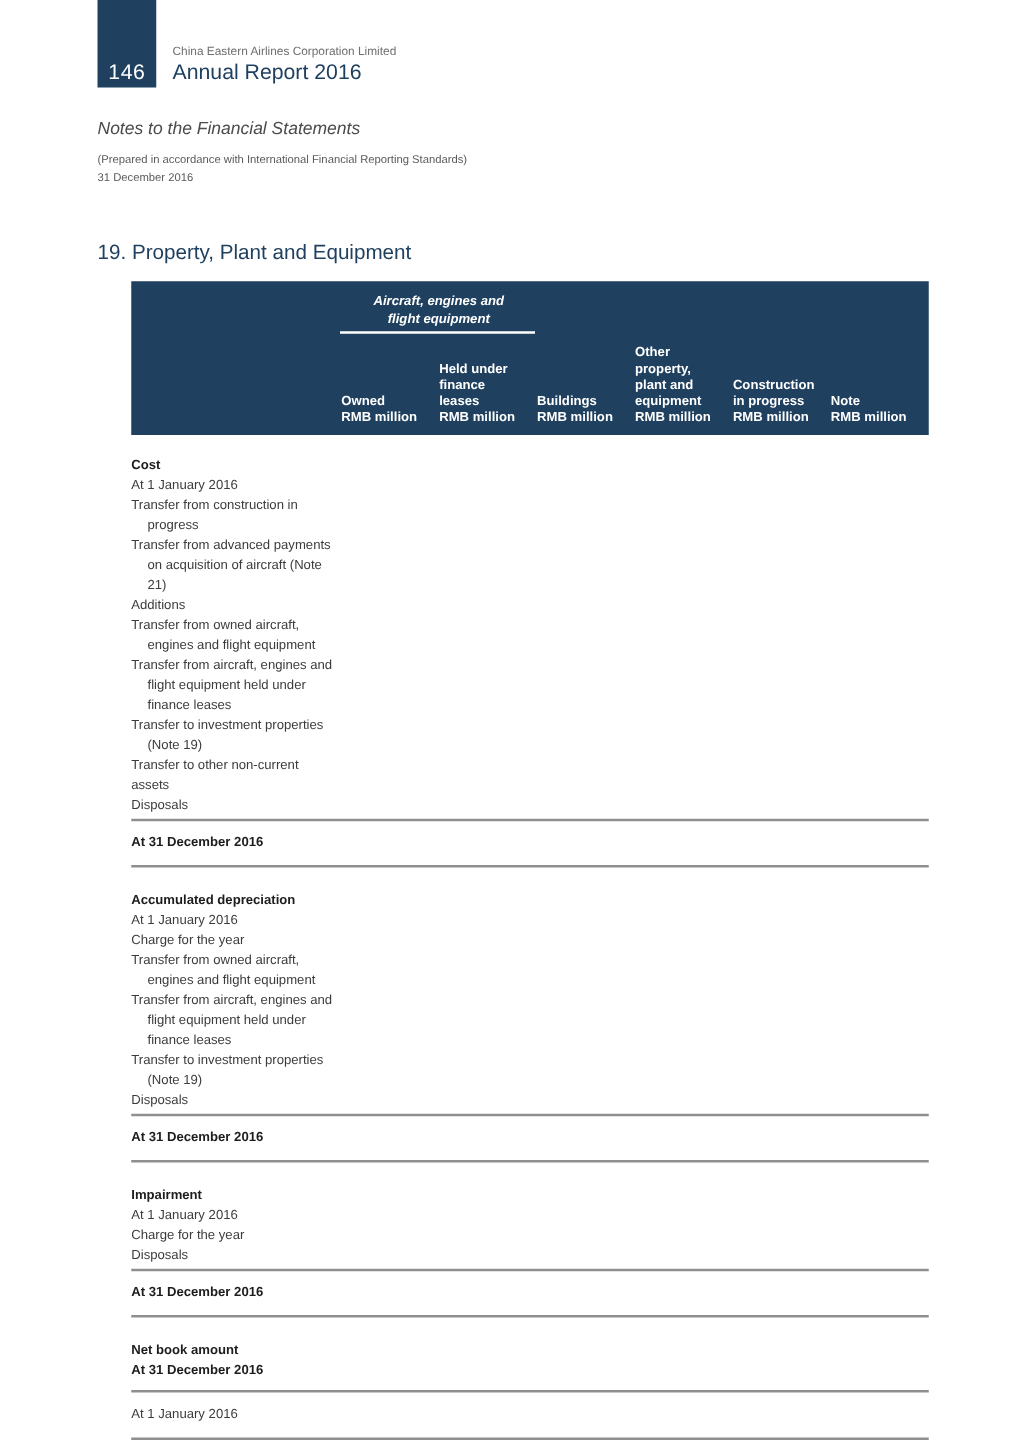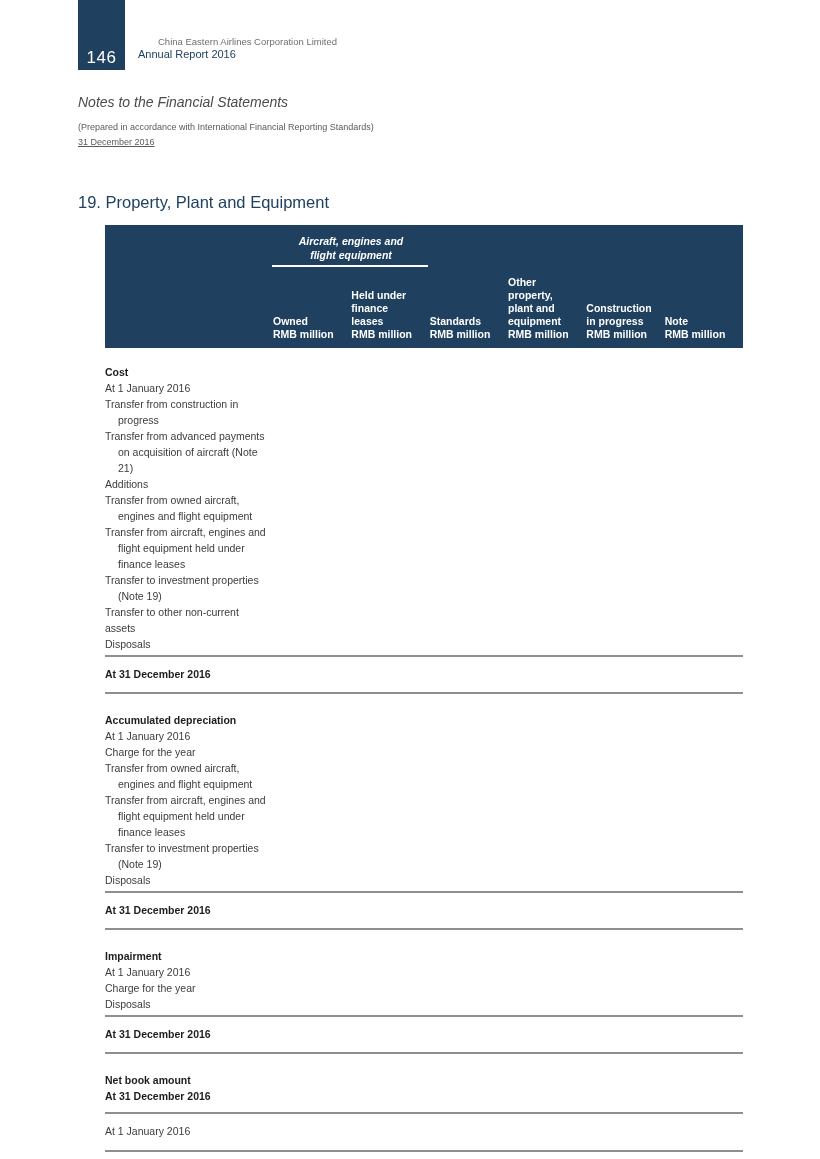--- a/index.html
+++ b/index.html
@@ -4,25 +4,25 @@
 <style>
   * { margin:0; padding:0; box-sizing:border-box; }
   html,body { background:#ffffff; }
   body { font-family:"Liberation Sans", sans-serif; }
   .page { position:relative; width:820px; height:1159px; background:#fff; overflow:hidden; }
 
   
   .pagenum-box { position:absolute; left:78px; top:0; width:47px; height:70px;
     background:#1f405f; color:#fff; display:flex; align-items:flex-end; justify-content:center;
     padding-bottom:2px; font-size:17px; letter-spacing:.5px; }
-  .company { position:absolute; left:138px; top:36px; font-size:9.5px; color:#6e6e6e;margin-left:20px; }
-  .report  { position:absolute; left:138px; top:48px; font-size:11px; color:#1f405f; }
+  .company { position:absolute; left:138px; top:36px; font-size:9.5px; color:#6e6e6e; }
+  .report  { position:absolute; left:138px; top:48px; font-size:17px; color:#1f405f; }
   .notes-heading { position:absolute; left:78px; top:94px; font-size:14px; color:#4b4b4b;font-style:italic; }
   .subnote { position:absolute; left:78px; top:122px; font-size:9px; color:#5a5a5a; }
-  .datestamp { position:absolute; left:78px; top:137px; font-size:9px; color:#5a5a5a;text-decoration:underline; }
+  .datestamp { position:absolute; left:78px; top:137px; font-size:9px; color:#5a5a5a; }
   .note-title { position:absolute; left:78px; top:193px; font-size:16.5px; color:#1f405f; }
 
   
   .fintable { position:absolute; left:105px; top:225px; width:638px; }
 
   .thead { position:relative; height:123px; background:#1f405f; color:#fff; }
   .group-hdr { position:absolute; left:168px; top:9px; width:156px; text-align:center;
     font-size:10.5px; font-weight:bold; line-height:14px;font-style:italic; }
   .group-underline { position:absolute; left:167px; top:40px; width:156px; height:2px; background:#fff; }
   .thead-cols { position:absolute; left:168px; bottom:7px; width:470px; display:flex; align-items:flex-end; }
@@ -79,21 +79,21 @@
             <div>Owned</div>
             <div>RMB million</div>
           </div>
           <div class="thead-col">
             <div>Held under</div>
             <div>finance</div>
             <div>leases</div>
             <div>RMB million</div>
           </div>
           <div class="thead-col">
-            <div>Standards</div>
+            <div>Buildings</div>
             <div>RMB million</div>
           </div>
           <div class="thead-col">
             <div>Other</div>
             <div>property,</div>
             <div>plant and</div>
             <div>equipment</div>
             <div>RMB million</div>
           </div>
           <div class="thead-col">

